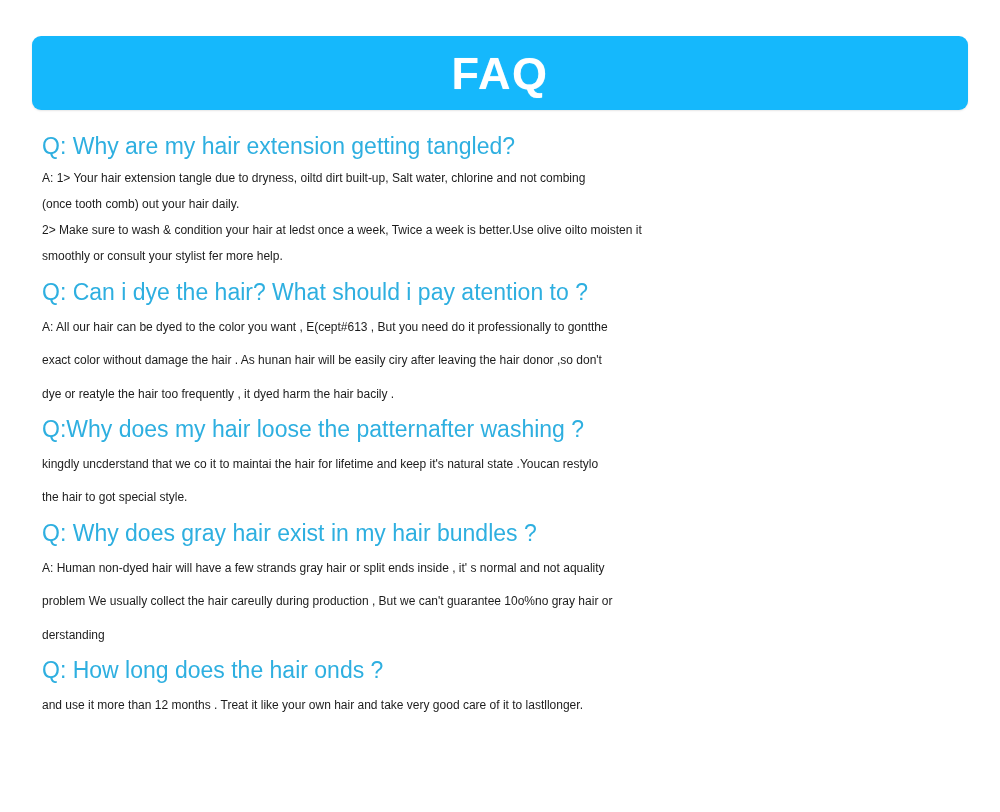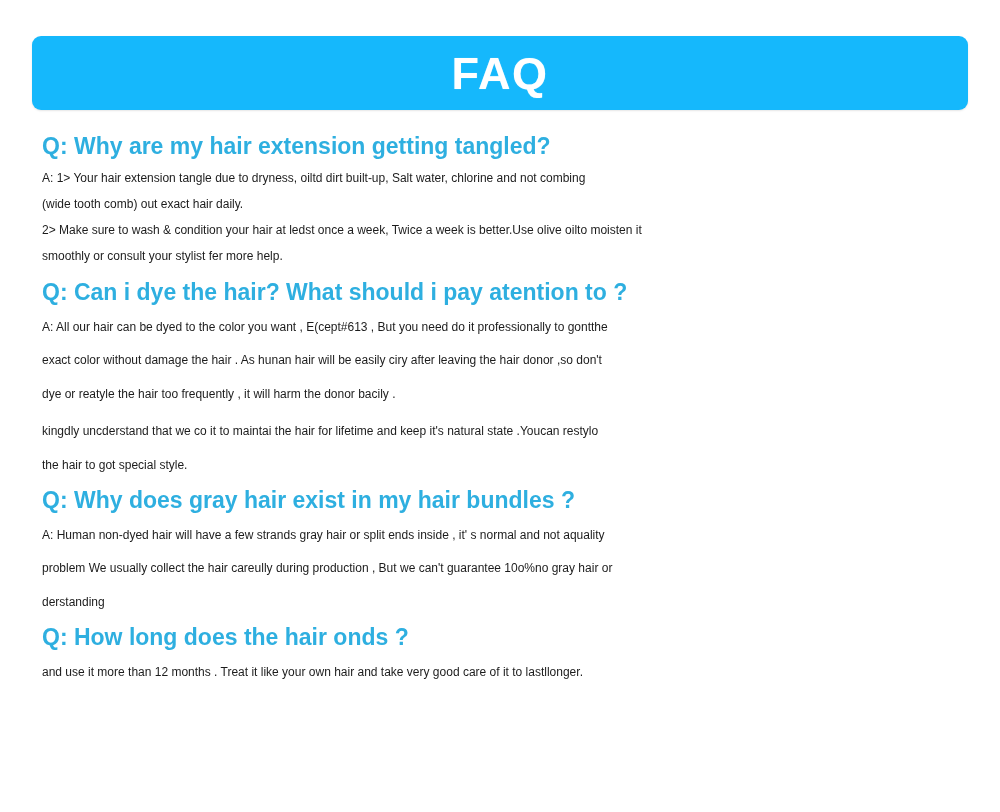--- a/index.html
+++ b/index.html
@@ -50,21 +50,21 @@
     left: 42px;
     top: 132px;
     width: 926px;
   }
   .faq-item {
     margin: 0;
     padding: 0;
   }
   .q {
     color: #2eafe0;
-    font-weight: bold;
+    font-weight: normal;
     font-size: 23px;
     line-height: 1.25;
     margin: 0 0 4px 0;
     white-space: nowrap;
     font-family: "Liberation Sans", sans-serif;
   }
   .a {
     color: #1c1c1c;
     font-size: 12px;
     margin: 0;
@@ -92,38 +92,39 @@
   <div class="banner">
     <span class="banner-title">FAQ</span>
   </div>
 
   <div class="faq-body">
 
     <div class="faq-item">
       <div class="q">Q: Why are my hair extension getting tangled?</div>
       <div class="a tight">
         <span class="line">A: 1&gt; Your hair extension tangle due to dryness, oiltd dirt built-up, Salt water, chlorine and not combing</span>
-        <span class="line">(wide tooth comb) out exact hair daily.</span>
+        <span class="line">(once tooth comb) out your hair daily.</span>
         <span class="line">2&gt; Make sure to wash &amp; condition your hair at ledst once a week, Twice a week is better.Use olive oilto moisten it</span>
         <span class="line">smoothly or consult your stylist fer more help.</span>
       </div>
     </div>
     <div class="gap-md"></div>
 
     <div class="faq-item">
       <div class="q">Q: Can i dye the hair? What should i pay atention to ?</div>
       <div class="a loose">
         <span class="line">A: All our hair can be dyed to the color you want , E(cept#613 , But you need do it professionally to gontthe</span>
         <span class="line">exact color without damage the hair . As hunan hair will be easily ciry after leaving the hair donor ,so don't</span>
-        <span class="line">dye or reatyle the hair too frequently , it will harm the donor bacily .</span>
+        <span class="line">dye or reatyle the hair too frequently , it dyed harm the hair bacily .</span>
       </div>
     </div>
     <div class="gap-sm"></div>
 
     <div class="faq-item">
+      <div class="q">Q:Why does my hair loose the patternafter washing ?</div>
       <div class="a loose">
         <span class="line">kingdly uncderstand that we co it to maintai the hair for lifetime and keep it's natural state .Youcan restylo</span>
         <span class="line">the hair to got special style.</span>
       </div>
     </div>
     <div class="gap-sm"></div>
 
     <div class="faq-item">
       <div class="q">Q: Why does gray hair exist in my hair bundles ?</div>
       <div class="a loose">

